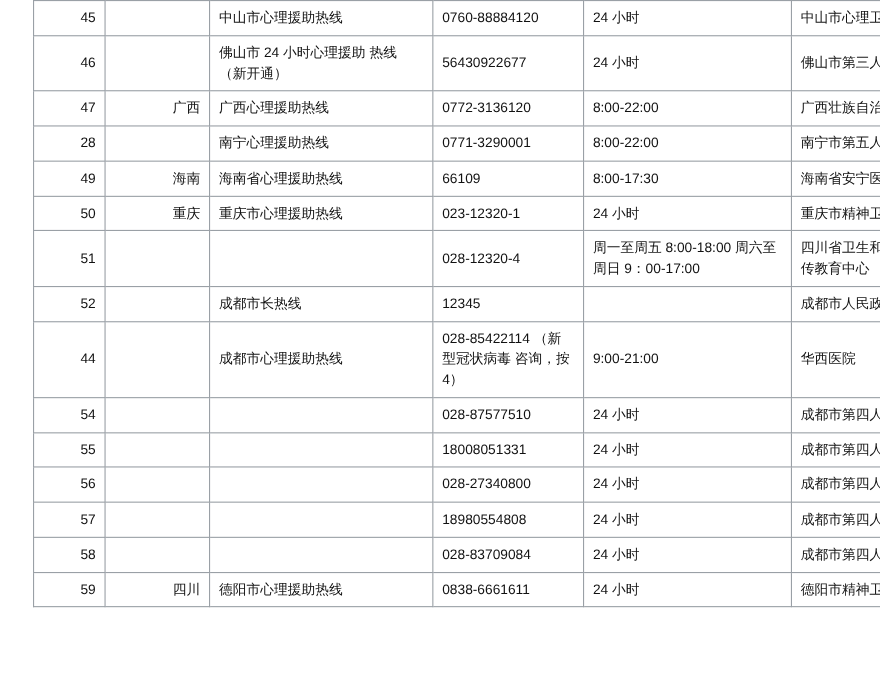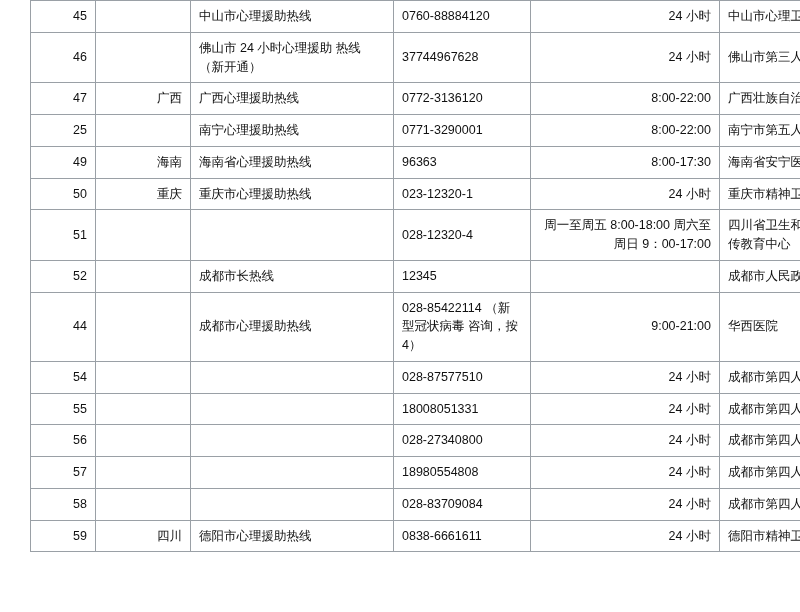--- a/index.html
+++ b/index.html
@@ -28,67 +28,67 @@
     line-height: 1.5;
     vertical-align: middle;
     color: #111111;
     word-break: break-all;
     background: #ffffff;
   }
   .col-idx { width: 48px; text-align: right; }
   .col-prov { width: 78px; text-align: right; }
   .col-name { width: 186px; margin-left: 25px; }
   .col-tel  { width: 120px; }
-  .col-time { width: 172px; text-align: right; }
+  .col-time { width: 172px; }
   .col-org  { width: 148px; }
 </style>
 </head>
 <body>
 
 <table id="hotline-table">
   <tbody>
       <tr>
         <td class="col-idx">45</td>
         <td class="col-prov"></td>
         <td class="col-name">中山市心理援助热线</td>
         <td class="col-tel">0760-88884120</td>
         <td class="col-time">24 小时</td>
         <td class="col-org">中山市心理卫生中心</td>
       </tr>
       <tr>
         <td class="col-idx">46</td>
         <td class="col-prov"></td>
         <td class="col-name">佛山市 24 小时心理援助
 热线（新开通）</td>
-        <td class="col-tel">37744967628</td>
+        <td class="col-tel">56430922677</td>
         <td class="col-time">24 小时</td>
         <td class="col-org">佛山市第三人民医院</td>
       </tr>
       <tr>
         <td class="col-idx">47</td>
         <td class="col-prov">广西</td>
         <td class="col-name">广西心理援助热线</td>
         <td class="col-tel">0772-3136120</td>
         <td class="col-time">8:00-22:00</td>
         <td class="col-org">广西壮族自治区脑科医
 院</td>
       </tr>
       <tr>
-        <td class="col-idx">25</td>
+        <td class="col-idx">28</td>
         <td class="col-prov"></td>
         <td class="col-name">南宁心理援助热线</td>
         <td class="col-tel">0771-3290001</td>
         <td class="col-time">8:00-22:00</td>
         <td class="col-org">南宁市第五人民医院</td>
       </tr>
       <tr>
         <td class="col-idx">49</td>
         <td class="col-prov">海南</td>
         <td class="col-name">海南省心理援助热线</td>
-        <td class="col-tel">96363</td>
+        <td class="col-tel">66109</td>
         <td class="col-time">8:00-17:30</td>
         <td class="col-org">海南省安宁医院</td>
       </tr>
       <tr>
         <td class="col-idx">50</td>
         <td class="col-prov">重庆</td>
         <td class="col-name">重庆市心理援助热线</td>
         <td class="col-tel">023-12320-1</td>
         <td class="col-time">24 小时</td>
         <td class="col-org">重庆市精神卫生中心</td>

